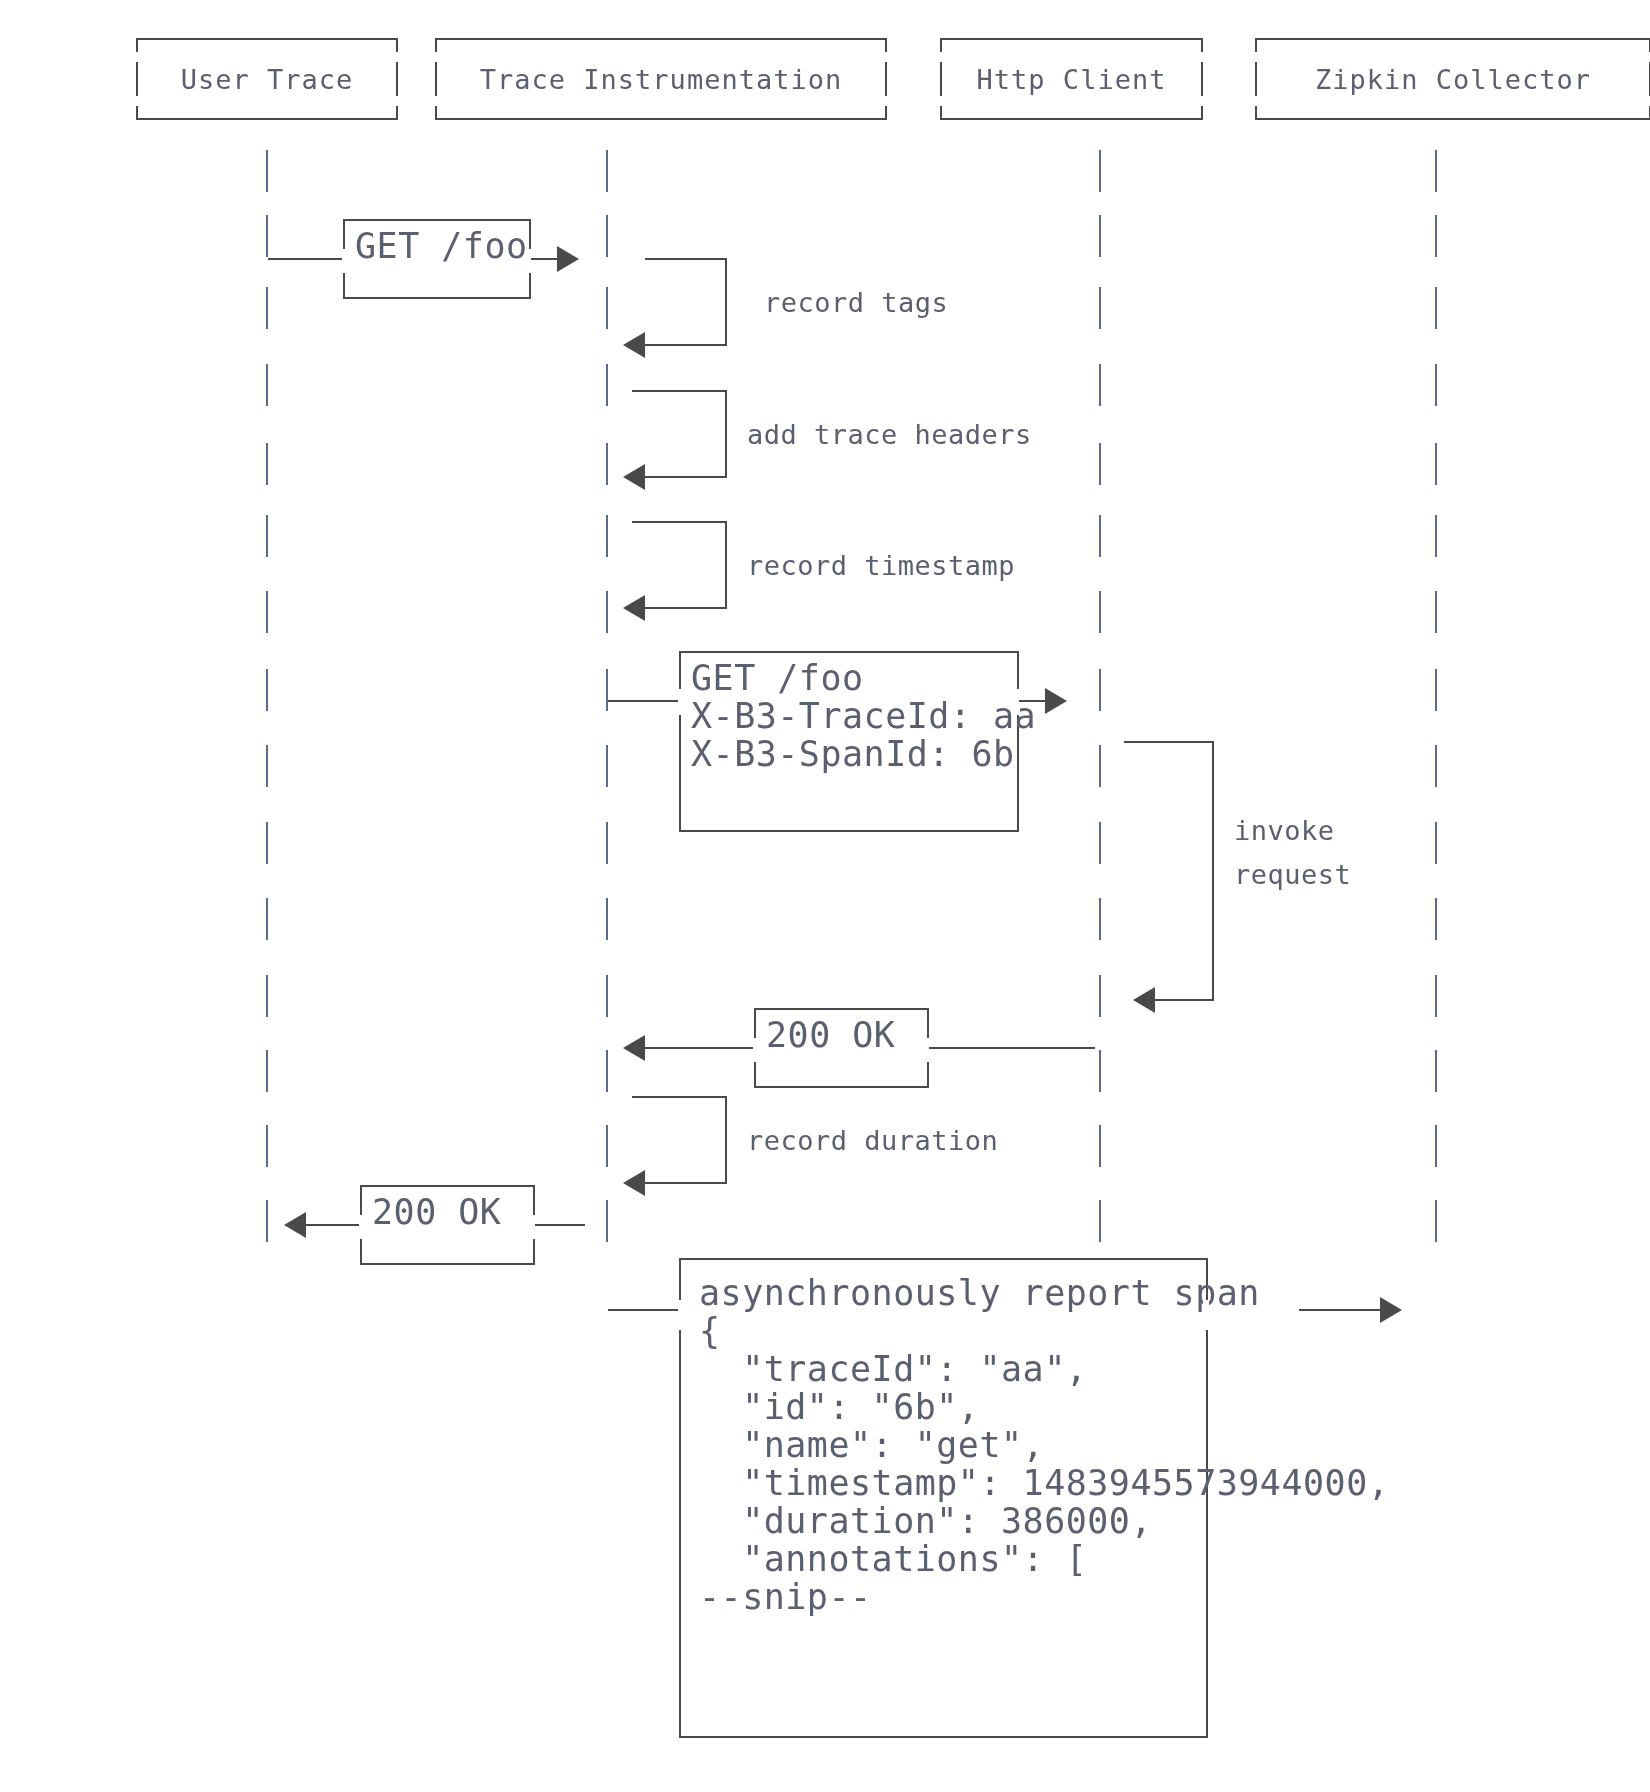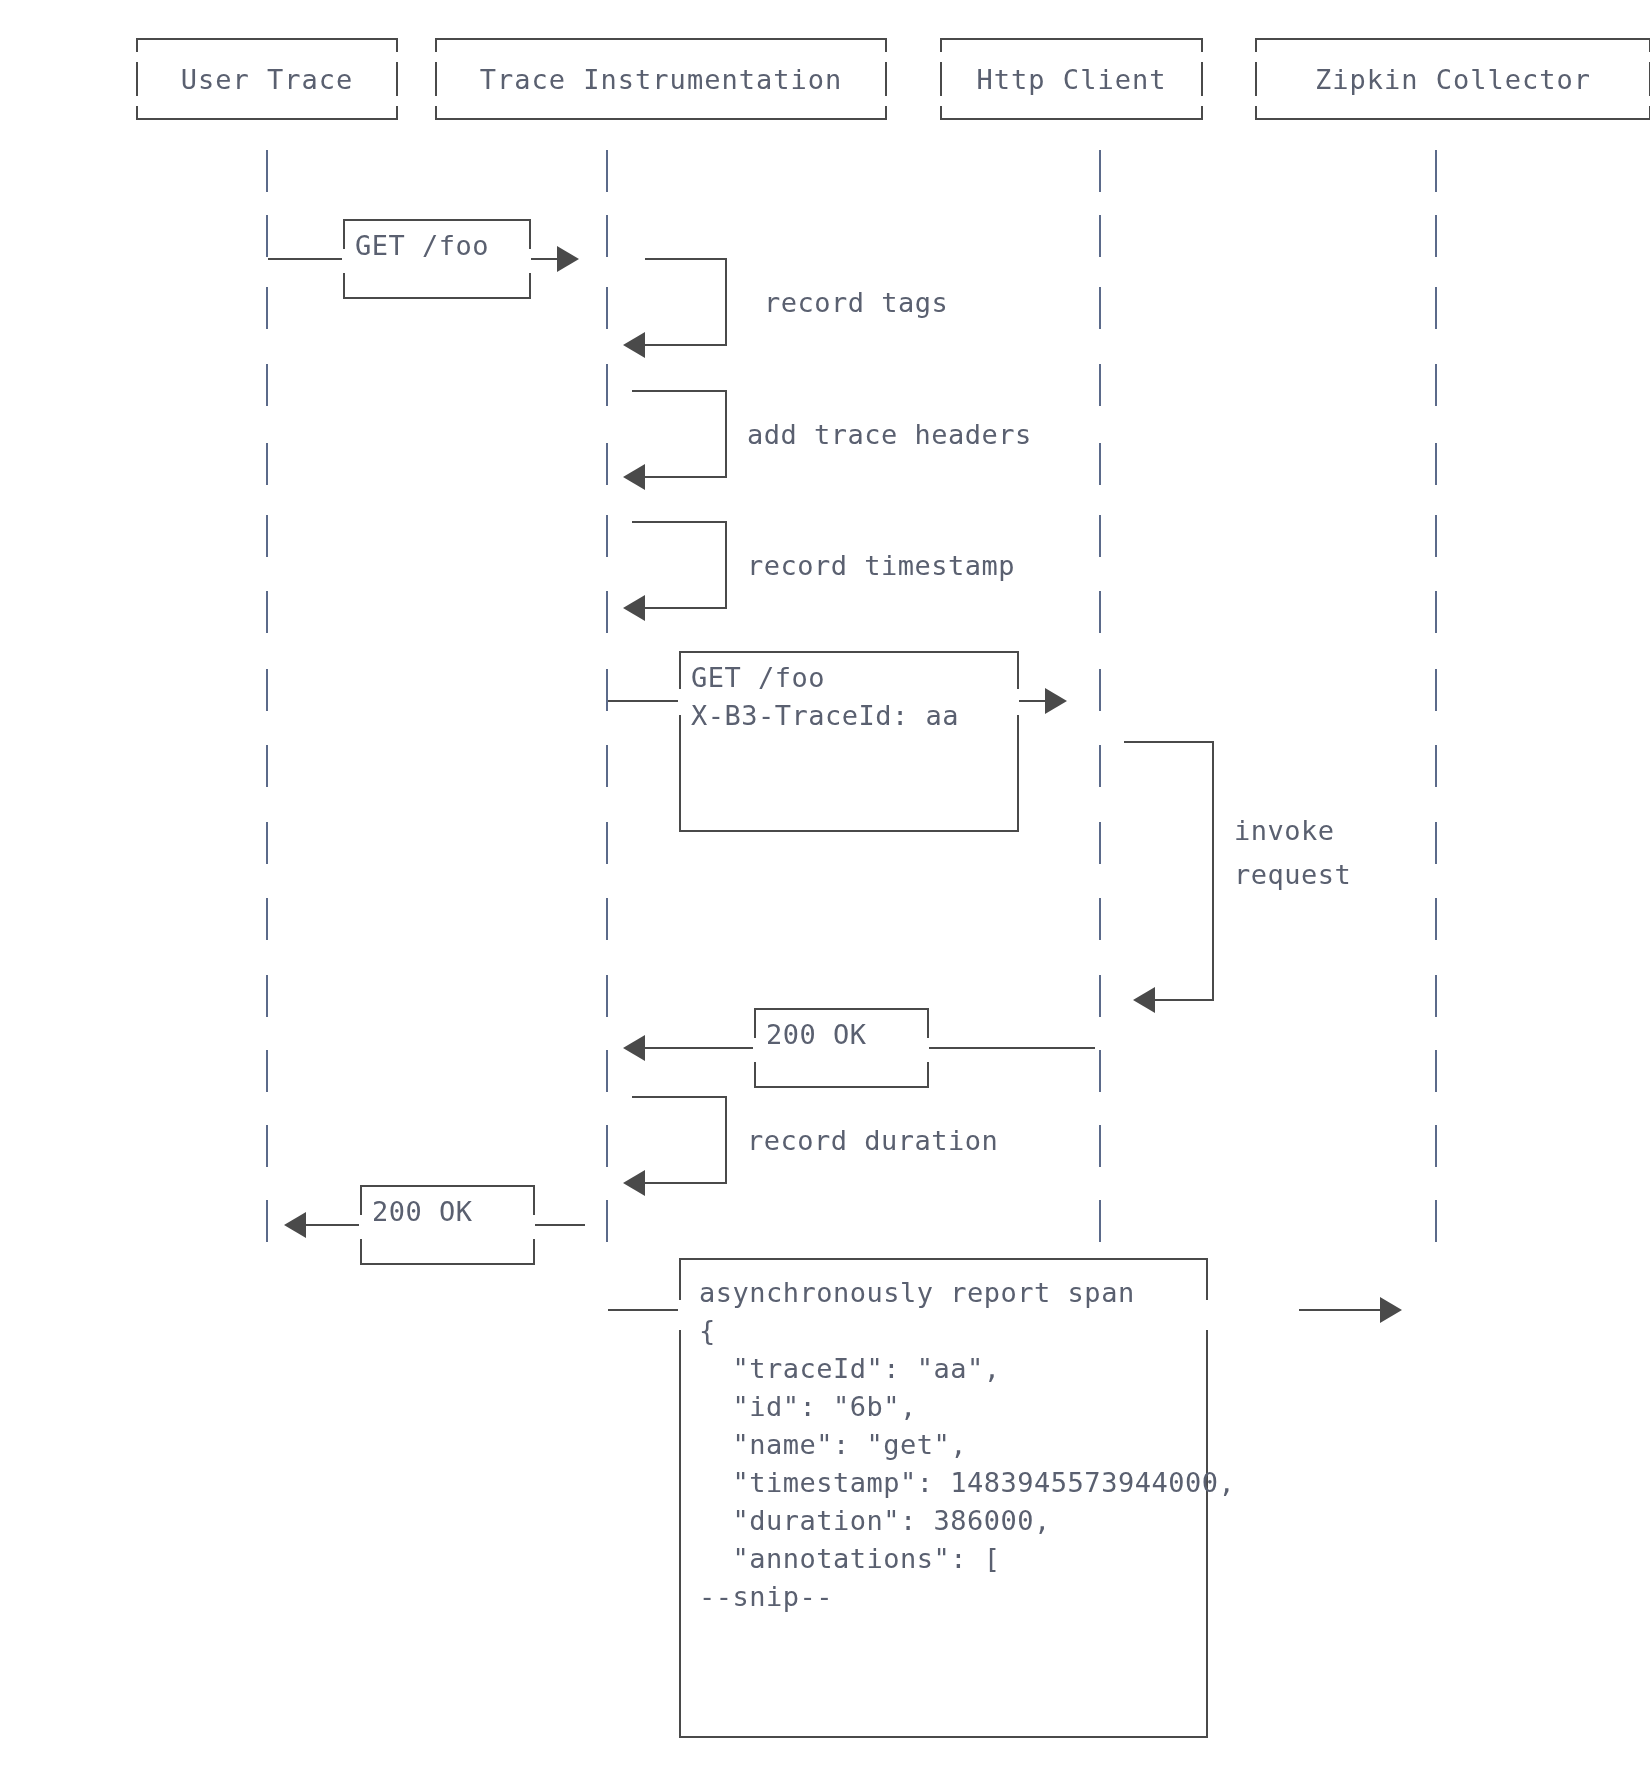--- a/index.html
+++ b/index.html
@@ -56,21 +56,21 @@
 
   
   .msgbox {
     position: absolute;
     box-sizing: border-box;
     border: 2px solid #4a4a4a;
     background: #ffffff;
     padding: 6px 10px;
   }
   .msgbox .mline {
-    font-size: 27px;
+    font-size: 35px;
     letter-spacing: 0.5px;
     color: #5a6070;
     white-space: pre;
     line-height: 38px;
   }
   .msgbox .mline.mono-json { color: #5a6070; }
 
   
   .hline {
     position: absolute;
@@ -224,20 +224,21 @@
   <div class="hline" style="left:632px; top:521px; width:95px;"></div>
   <div class="vline" style="left:725px; top:521px; height:88px;"></div>
   <div class="hline" style="left:645px; top:607px; width:82px;"></div>
   <div class="arrow-left" style="left:623px; top:595px;"></div>
   <div class="selftext" style="left:747px; top:547px;">record timestamp</div>
 
   <div class="hline" style="left:608px; top:700px; width:72px;"></div>
   <div class="msgbox" style="left:679px; top:651px; width:340px; height:181px;">
     <div class="mline">GET /foo</div>
     <div class="mline">X-B3-TraceId: aa</div>
+    <div class="mline">X-B3-SpanId: 6b</div>
     <span class="nick" style="left:-3px; top:36px; width:6px; height:26px;"></span>
     <span class="nick" style="right:-3px; top:36px; width:6px; height:26px;"></span>
   </div>
   <div class="hline" style="left:1019px; top:700px; width:26px;"></div>
   <div class="arrow-right" style="left:1045px; top:688px;"></div>
 
   <div class="hline" style="left:1124px; top:741px; width:90px;"></div>
   <div class="vline" style="left:1212px; top:741px; height:260px;"></div>
   <div class="hline" style="left:1155px; top:999px; width:59px;"></div>
   <div class="arrow-left" style="left:1133px; top:987px;"></div>

